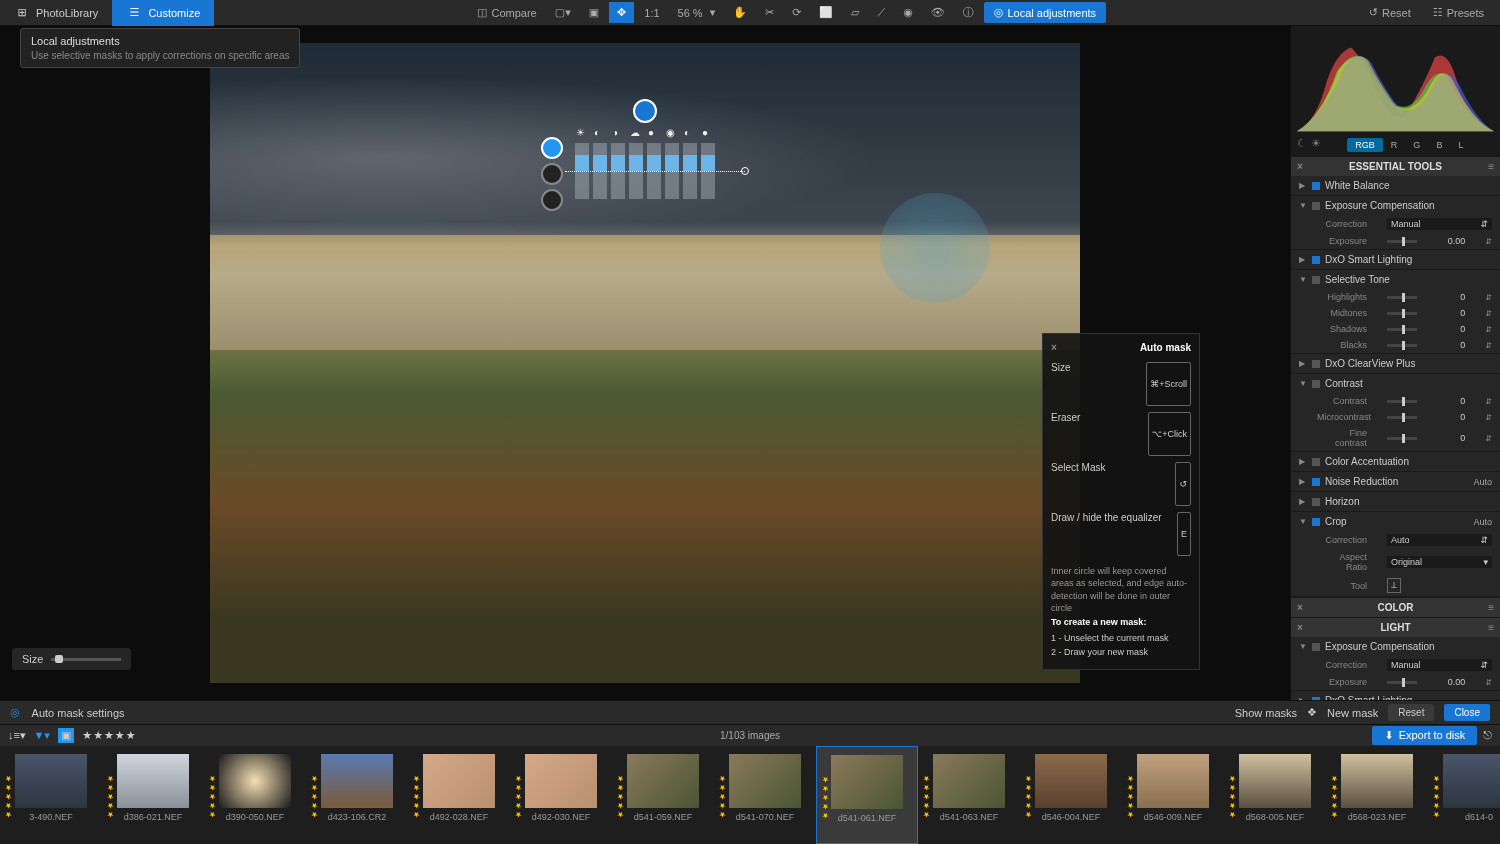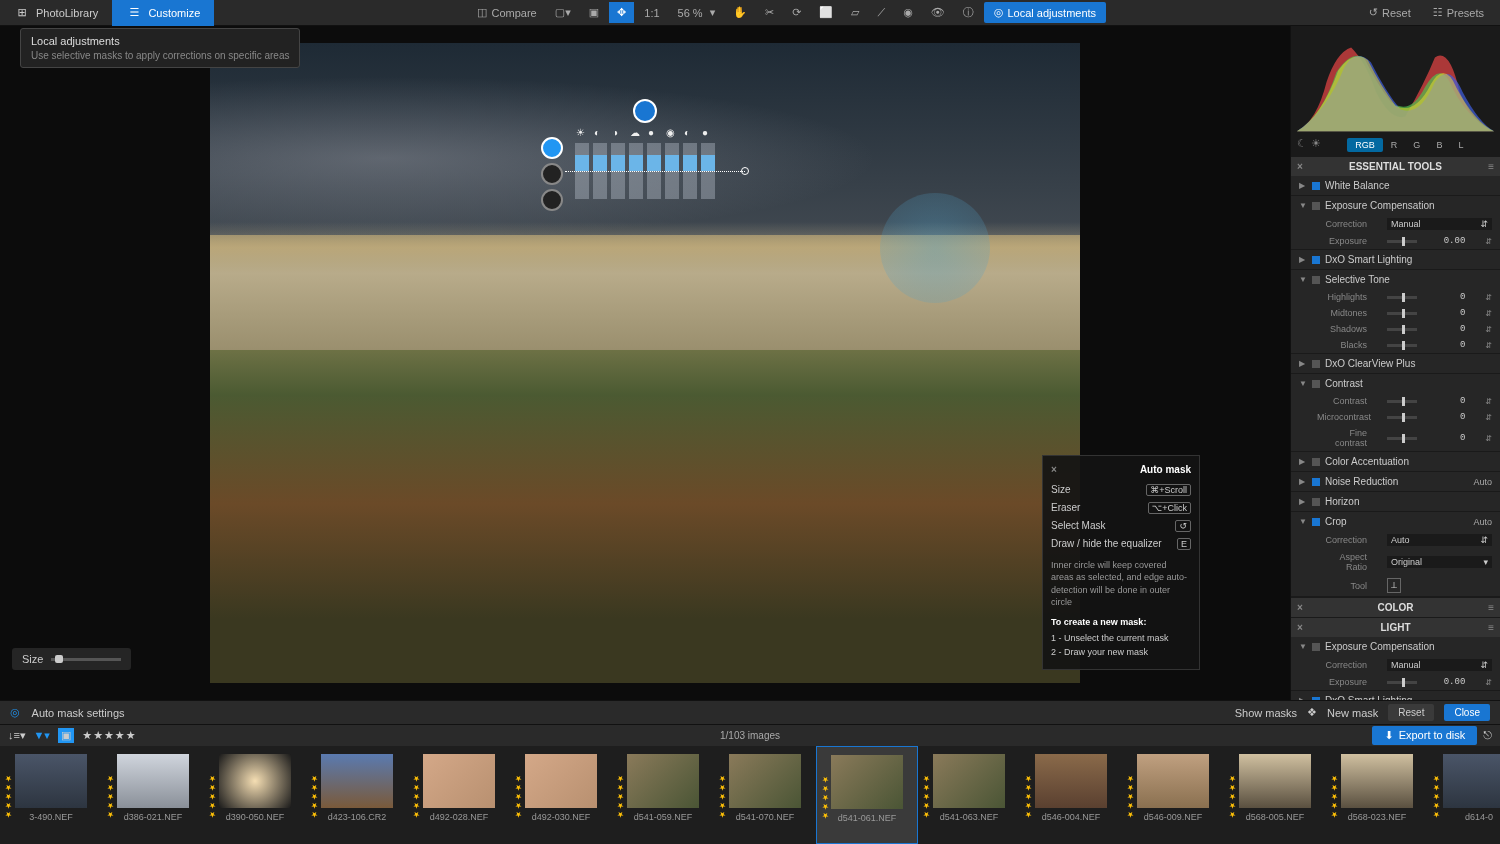--- a/index.html
+++ b/index.html
@@ -39,23 +39,23 @@
 .eq-handle { position: absolute; right: -34px; top: calc(50% - 4px); width: 8px; height: 8px; border: 1px solid #fff; border-radius: 50%; }
 .mask-circle { position: absolute; top: 150px; right: 90px; width: 110px; height: 110px; border-radius: 50%; background: radial-gradient(circle, rgba(80,160,200,0.4), rgba(80,160,200,0.15)); }
 .ctl-pins { position: absolute; top: 94px; left: 38%; }
 .ctl-pin { width: 22px; height: 22px; border-radius: 50%; background: #222; border: 2px solid #888; margin-bottom: 4px; }
 .ctl-pin.blue { background: #2196f3; border-color: #fff; }
 
 
 .hint-panel { position: absolute; right: 90px; bottom: 30px; width: 158px; background: rgba(20,20,20,0.92); border: 1px solid #333; padding: 8px; font-size: 10px; }
 .hint-title { color: #fff; font-weight: bold; margin-bottom: 6px; display:flex; justify-content:space-between;}
 .hint-row { display: flex; justify-content: space-between; padding: 3px 0; color: #ccc; }
-.hint-key { border: 1px solid #666; padding: 0 3px; border-radius: 2px; font-size: 9px; }
+.hint-key { border: 1px solid #666; padding: 16px 3px; border-radius: 2px; font-size: 9px; }
 .hint-desc { color: #999; font-size: 9px; margin-top: 6px; line-height: 1.4; }
-.hint-steps { margin-top: 6px; }
+.hint-steps { }
 .hint-steps div { color: #ccc; font-size: 9px; padding: 2px 0; }
 
 
 .size-slider { position: absolute; bottom: 30px; left: 12px; background: rgba(40,40,40,0.9); padding: 5px 10px; border-radius: 3px; display: flex; align-items: center; gap: 8px; }
 .size-slider .track { width: 70px; height: 3px; background: #555; position: relative; }
 .size-slider .thumb { position: absolute; left: 4px; top: -3px; width: 8px; height: 8px; background: #ccc; border-radius: 2px; }
 
 
 .right-panel { width: 210px; background: #262626; overflow-y: auto; border-left: 1px solid #111; }
 .histogram { height: 130px; background: #1a1a1a; padding: 6px; position: relative; }
@@ -69,21 +69,21 @@
 .section { border-bottom: 1px solid #1a1a1a; }
 .section-hd { padding: 4px 8px; display: flex; align-items: center; gap: 5px; font-size: 10px; cursor: pointer; }
 .section-hd .tri { color: #888; font-size: 8px; width:8px;}
 .section-hd .sw { width: 8px; height: 8px; background: #1976d2; display: inline-block; }
 .section-hd .sw.off { background: #555; }
 .section-hd .val { margin-left: auto; color: #aaa; font-size: 9px; }
 .section-row { padding: 3px 8px 3px 26px; display: flex; align-items: center; gap: 20px; font-size: 9px; }
 .section-row .lbl { color: #888; width: 50px; text-align: right; }
 .section-row .slider { flex: 1; height: 3px; background: #444; position: relative; }
 .section-row .slider .th { position: absolute; left: 50%; top: -3px; width: 3px; height: 9px; background: #ccc; }
-.section-row .num { width: 28px; text-align: right; color: #ccc; font-family: Liberation Mono, monospace; }
+.section-row .num { width: 28px; text-align: right; color: #ccc; }
 .section-row .plus { color: #888; cursor: pointer; font-size:8px; }
 .section-row select, .section-row .sel { background: #1a1a1a; color: #ccc; border: none; font-size: 9px; padding: 1px 4px; flex:1; display:flex; justify-content:space-between;}
 
 
 .mask-bar { height: 24px; background: #2a2a2a; display: flex; align-items: center; padding: 0 10px; gap: 12px; border-top: 1px solid #111; }
 .mask-bar .right { margin-left: auto; display: flex; gap: 10px; align-items: center; }
 .btn-flat { padding: 3px 10px; background: #3a3a3a; color: #ccc; border-radius: 2px; cursor: pointer; font-size: 10px; }
 .btn-flat.blue { background: #1976d2; color: #fff; }
 
 

